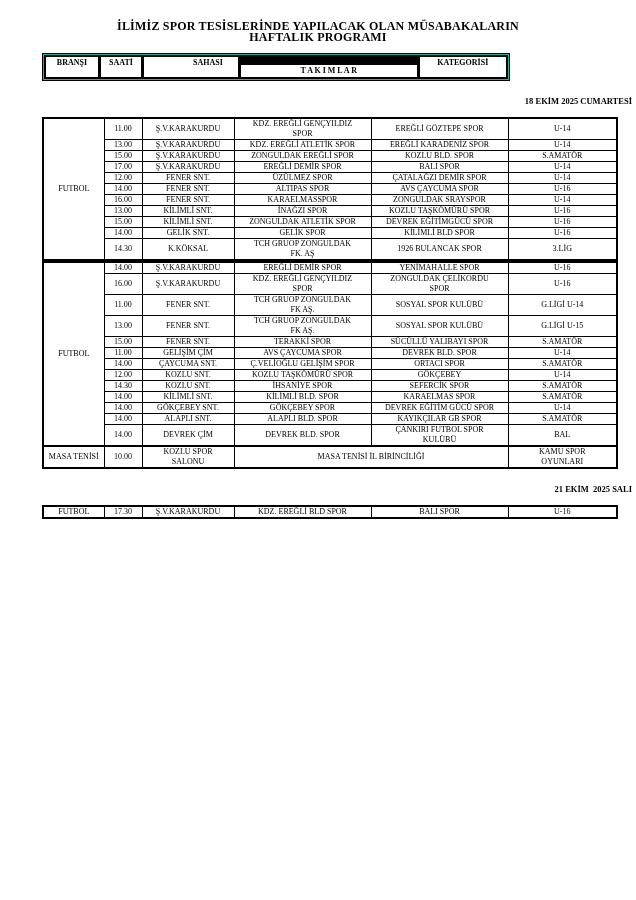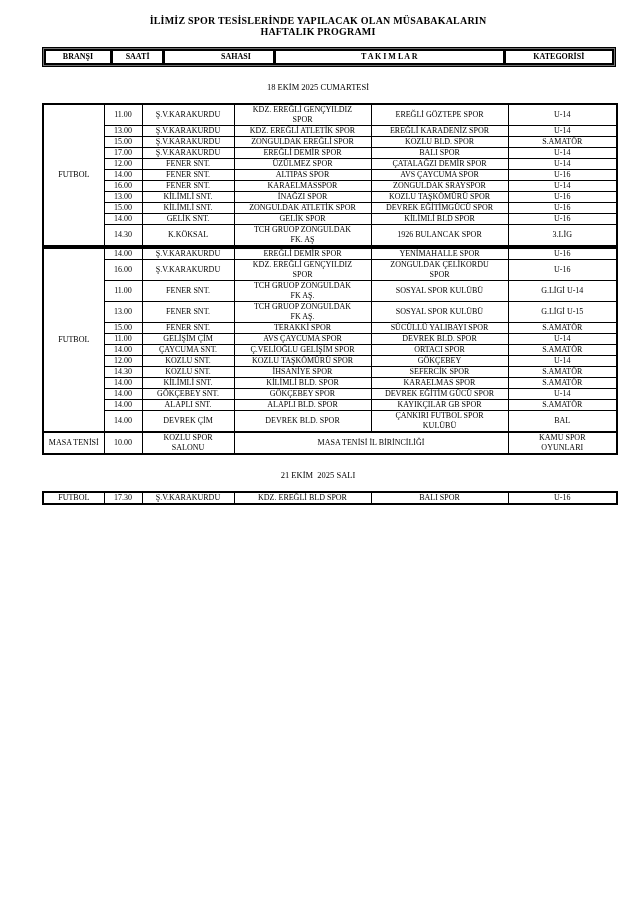--- a/index.html
+++ b/index.html
@@ -1,35 +1,35 @@
 <!DOCTYPE html>
 <html><head>
 <meta charset="utf-8">
 <style>
   html,body{margin:0;padding:0;background:#ffffff;}
   .page{
     width:636px;height:900px;background:#ffffff;color:#000;
     font-family:"Liberation Serif","DejaVu Serif",serif;
     overflow:hidden;position:relative;
   }
-  .title-block{padding-top:15px;text-align:center;font-weight:bold;
-    font-size:10px;line-height:11px;letter-spacing:0.2px;}
+  .title-block{padding-top:21px;text-align:center;font-weight:bold;
+    font-size:12px;line-height:11px;letter-spacing:0.2px;}
   
-  .hdr-outer{margin:10px 0 0 42px;width:574px;box-sizing:border-box;
-    border:1px solid #000;padding:1px;background:#737373;}
+  .hdr-outer{margin:10px 0 0 42px;width:468px;box-sizing:border-box;
+    border:1px solid #000;padding:1px;background:#14b8a6;}
   .hdr-inner{display:flex;background:#000;padding:2px;gap:3px;}
   .hdr-cell{background:#fff;text-align:center;font-weight:bold;
     font-size:8px;line-height:12px;white-space:nowrap;overflow:hidden;}
   .hc-bransi{flex:0 0 11.3%;}
   .hc-saati{flex:0 0 8.7%;}
   .hc-sahasi{flex:0 0 13%;padding-left:34px;}
-  .hc-takimlar{flex:1 1 auto;}
+  .hc-takimlar{flex:1 1 auto;margin-top:8px;}
   .hc-kategorisi{flex:0 0 18.8%;}
   
-  .section-date{margin:15px 4px 11px;text-align:center;font-weight:normal;
+  .section-date{margin:15px 4px 11px;text-align:right;font-weight:bold;
     font-size:8.5px;line-height:10px;white-space:pre;}
   
   table.sched{border-collapse:collapse;table-layout:fixed;
     margin-left:42px;width:574px;border:2px solid #000;}
   table.sched td{border:1px solid #000;text-align:center;vertical-align:middle;
     font-size:8px;line-height:10px;padding:0 2px;overflow:hidden;
     white-space:pre-line;}
   table.sched td.branch{font-weight:normal;white-space:nowrap;}
   tr.group-sep td{border-top:2px solid #000;}
 </style>

